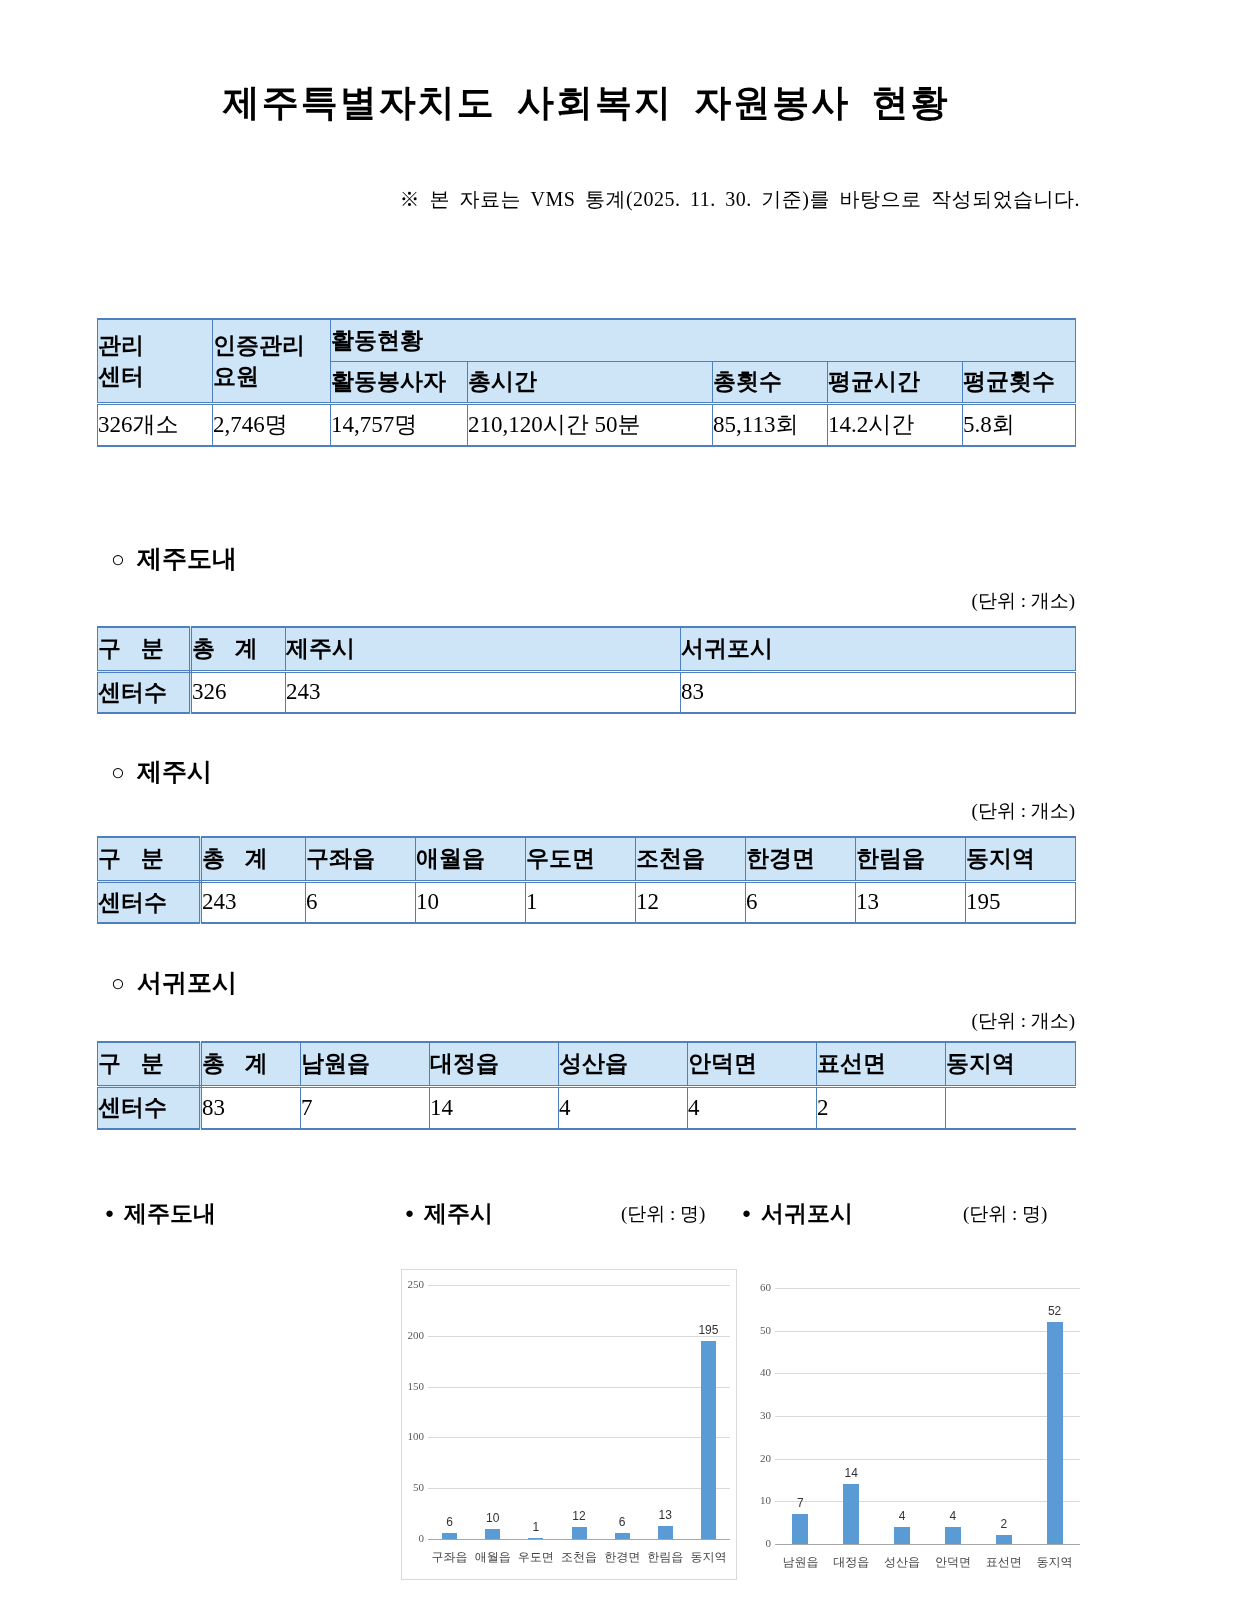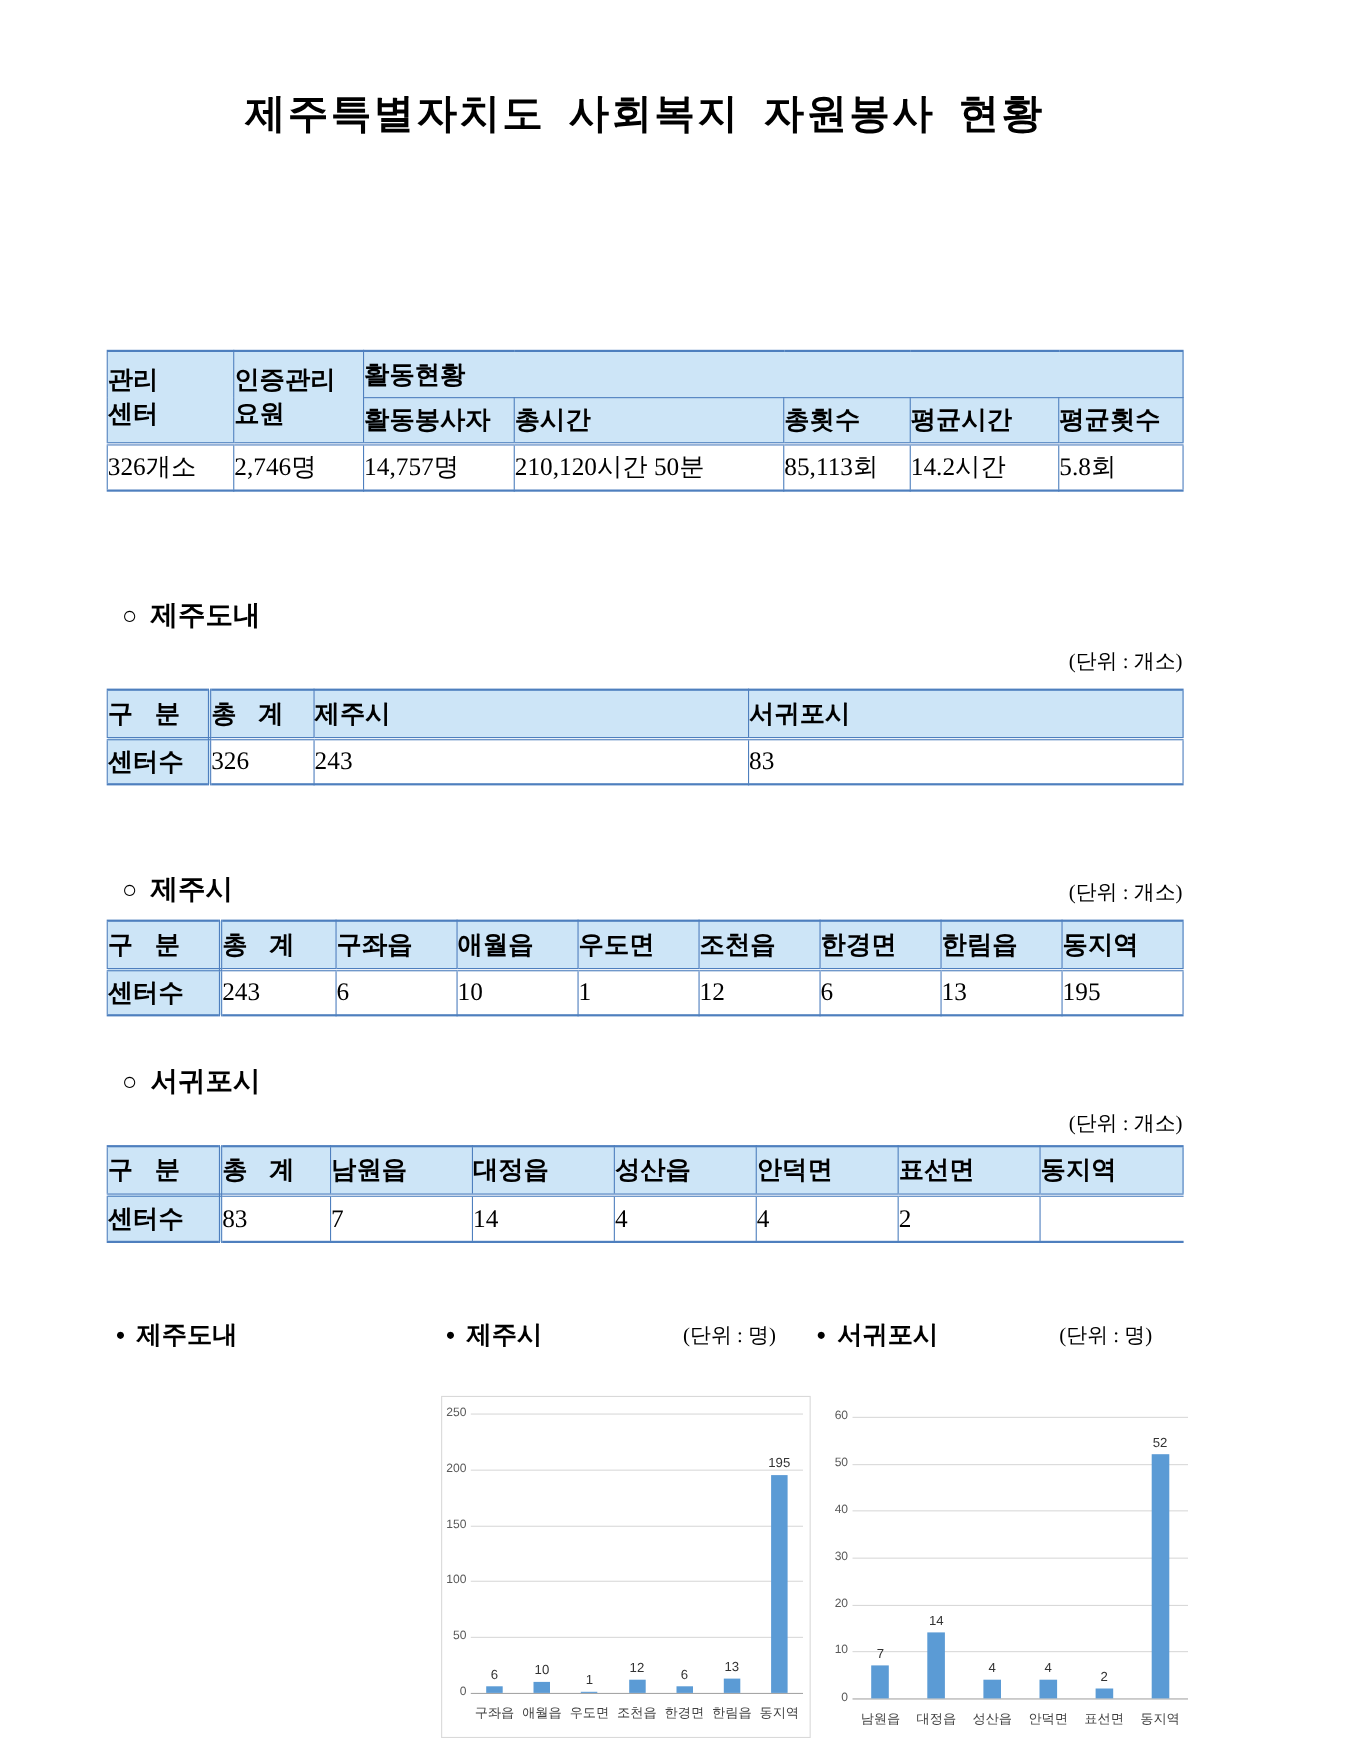--- a/index.html
+++ b/index.html
@@ -55,37 +55,38 @@
     font-size:16px; line-height:1.5; color:#333;
   }
 
   .bar-chart { position:absolute; }
   .bar-chart.boxed { border:1px solid #d9d9d9; }
   .plot { position:absolute; border-bottom:1px solid #a6a6a6; }
   .gridline { position:absolute; left:0; right:0; height:1px; background:#d9d9d9; }
   .bar { position:absolute; bottom:0; background:#5b9bd5; }
   .tick-label {
     position:absolute; text-align:right; color:#595959;
-    font-family:Liberation Sans, sans-serif; font-size:11px;
+    font-family:Liberation Serif, serif; font-size:11px;
   }
   .val-label {
     position:absolute; text-align:center; color:#333;
     font-family:"Liberation Sans","DejaVu Sans",sans-serif; font-size:12px;
   }
   .cat-label {
     position:absolute; text-align:center; color:#404040; white-space:nowrap;
     font-family:"Liberation Sans","DejaVu Sans",sans-serif; font-size:12px;
   }
 </style>
 </head>
 <body>
 
 <div class="content">
 
   <h1 class="title">제주특별자치도 사회복지 자원봉사 현황</h1>
+  <p class="note">※ 본 자료는 VMS 통계(2025. 11. 30. 기준)를 바탕으로 작성되었습니다.</p>
 
 
   <table class="tbl" style="top:318px;">
     <colgroup>
       <col style="width:115px">
         <col style="width:118px">
         <col style="width:137px">
       <col style="width:245px">
         <col style="width:115px">
         <col style="width:135px">
@@ -140,21 +141,21 @@
     </tr>
     <tr style="height:42px;">
       <td class="rowlab vdbl">센터수</td>
       <td>326</td>
       <td>243</td>
       <td>83</td>
     </tr>
   </tbody>
     </table>
 
-  <h3 class="sub-heading" style="top:755px;margin-top:36px;">
+  <h3 class="sub-heading" style="top:755px;">
     <span class="marker">○</span><span>제주시</span>
   </h3>
   <div class="unit-label" style="top:798px;">(단위 : 개소)</div>
 
   <table class="tbl" style="top:836px;">
     <colgroup>
       <col style="width:103px">
         <col style="width:105px">
         <col style="width:110px">
         <col style="width:110px">

